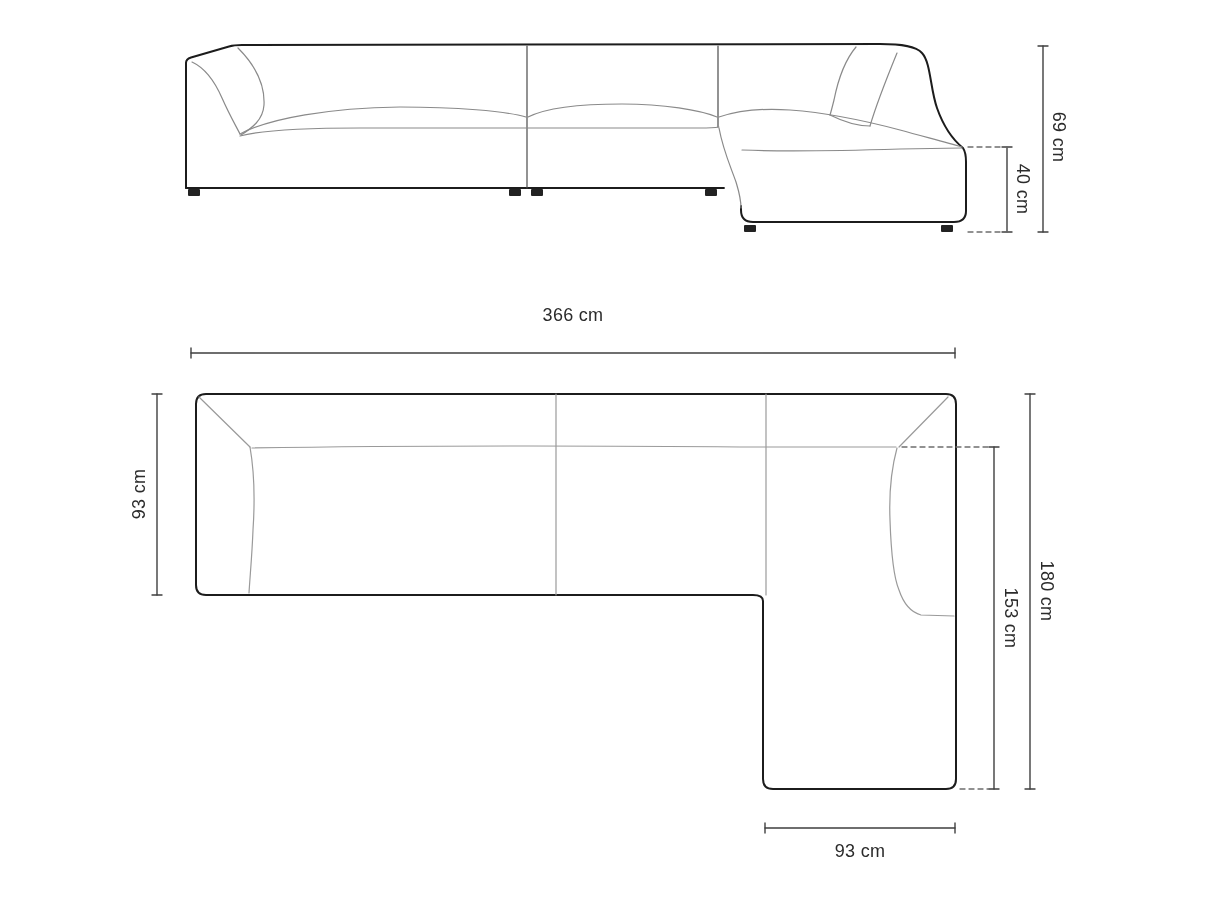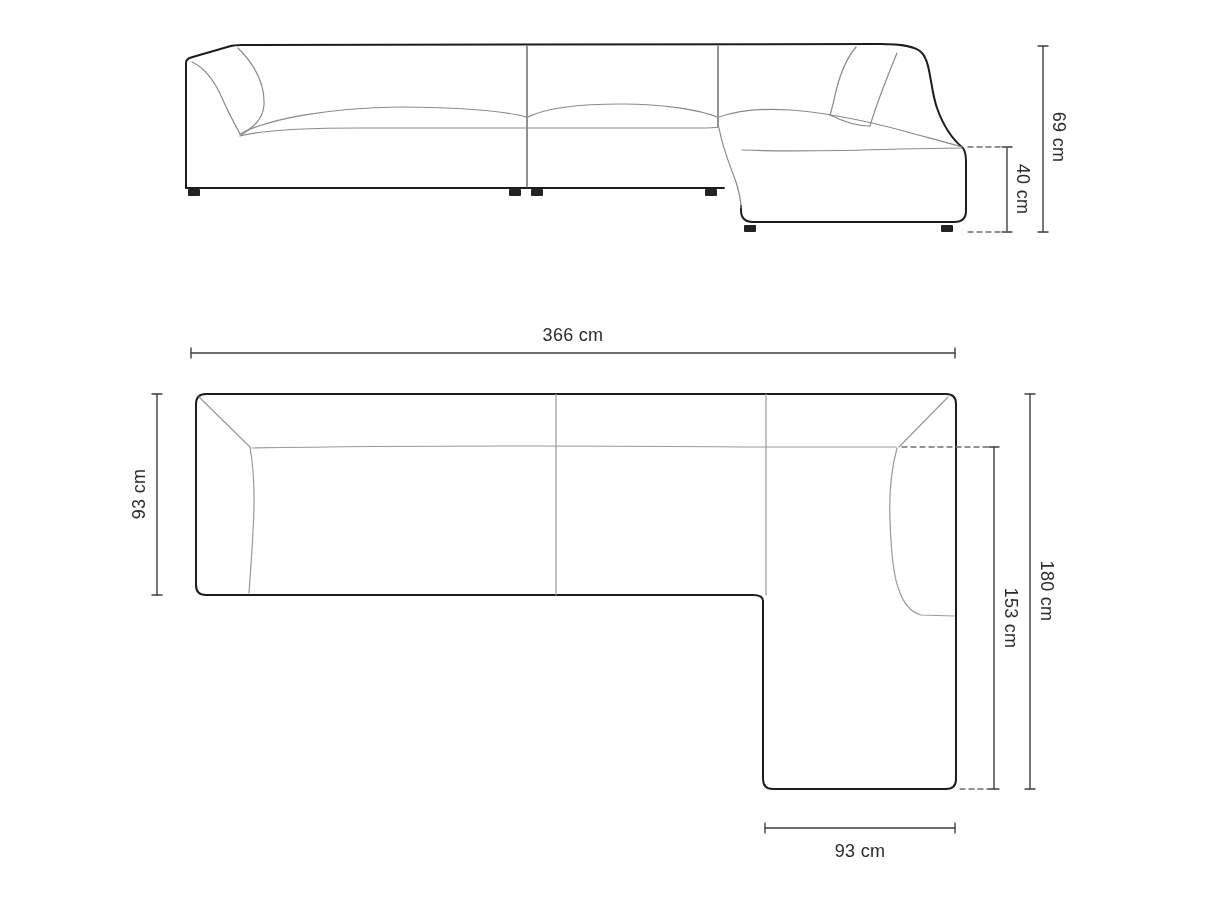--- a/index.html
+++ b/index.html
@@ -125,21 +125,21 @@
         <path d="M 902,447 L 990,447"></path>
         <path d="M 960,789 L 990,789"></path>
       </g>
     </g>
   </svg>
 
   <div class="dim-label rot-cw" style="left:1058px; top:137px;">69 cm</div>
 
   <div class="dim-label rot-cw" style="left:1022px; top:189px;">40 cm</div>
 
-  <div class="dim-label" style="left:573px; top:335px;">366 cm</div>
+  <div class="dim-label" style="left:573px; top:315px;">366 cm</div>
 
   <div class="dim-label rot-ccw" style="left:139px; top:494px;">93 cm</div>
 
   <div class="dim-label rot-cw" style="left:1046px; top:591px;">180 cm</div>
 
   <div class="dim-label rot-cw" style="left:1010px; top:618px;">153 cm</div>
 
   <div class="dim-label" style="left:860px; top:851px;">93 cm</div>
 
 </div>

